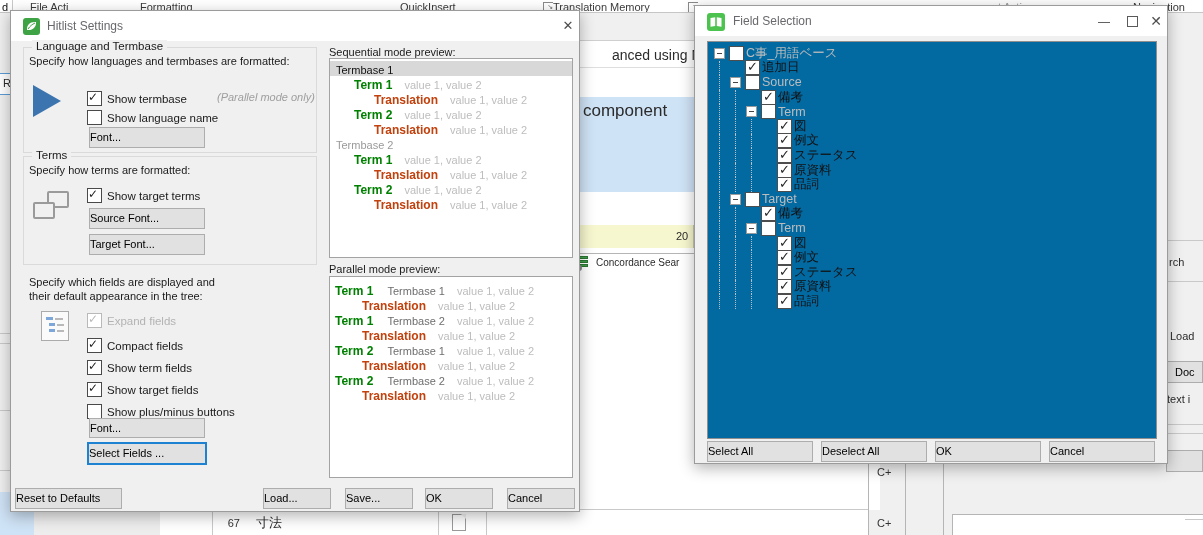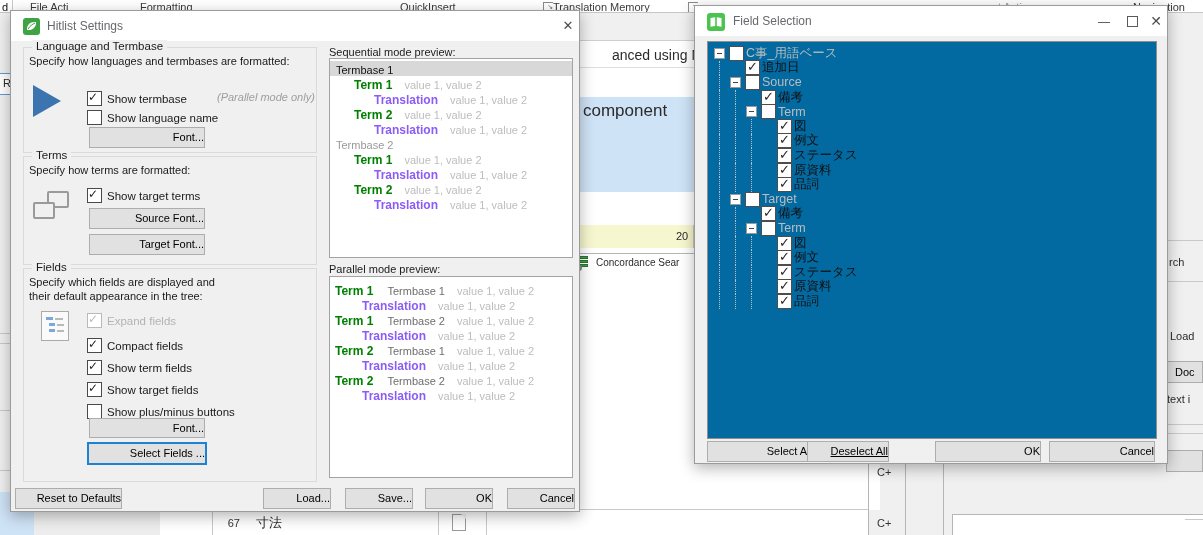--- a/index.html
+++ b/index.html
@@ -23,21 +23,21 @@
   .minbtn{position:absolute;width:22px;height:20px;top:3px;text-align:center;font-size:12px;color:#4d4d4d;line-height:26px;}
   .maxbtn{position:absolute;width:9px;height:9px;border:1px solid #5a5a5a;top:10px;}
 
   
   .groupbox{position:absolute;border:1px solid #dadada;background:transparent;}
   .gb-legend{position:absolute;top:-8px;left:8px;background:#f0f0f0;padding:0 4px;font-size:11.5px;color:#1a1a1a;white-space:nowrap;}
 
   .desc{position:absolute;font-size:11px;color:#1a1a1a;white-space:nowrap;}
 
   
-  .btn{position:absolute;background:#e1e1e1;border:1px solid #adadad;font-size:11px;color:#000;text-align:right;box-sizing:border-box;cursor:pointer;}
+  .btn{position:absolute;background:#e1e1e1;border:1px solid #adadad;font-size:11px;color:#000;text-align:left;box-sizing:border-box;cursor:pointer;}
   .btn.focus{border:2px solid #1e82d2;}
 
   
   .cbrow{position:absolute;height:15px;white-space:nowrap;}
   .cbx{display:inline-block;width:13px;height:13px;border:1px solid #494949;background:#fff;vertical-align:middle;position:relative;box-sizing:content-box;}
   .cbx.on:after{content:"\2713";position:absolute;left:0px;top:-2px;font-size:12px;font-weight:bold;color:#222;}
   .cbx.dis{border-color:#b9b9b9;}
   .cbx.dis.on:after{color:#b9b9b9;}
   .cbl{font-size:11.5px;color:#1a1a1a;margin-left:5px;vertical-align:middle;}
   .cbl.dis{color:#b3b3b3;}
@@ -45,21 +45,21 @@
   
   .panel{position:absolute;background:#fff;border:1px solid #a3a3a3;overflow:hidden;}
   .pv-row{height:15px;line-height:15px;white-space:nowrap;overflow:hidden;}
   .pv-header{background:#d8d8d8;padding-left:6px;}
   .pv-header .pv-label{font-size:11px;color:#111;}
   .pv-header2{padding-left:6px;}
   .pv-header2 .pv-label{font-size:11px;color:#9a9a9a;}
   .pv-term{padding-left:24px;}
   .pv-term .pv-label{font-size:12px;font-weight:bold;color:#008000;}
   .pv-trans{padding-left:44px;}
-  .pv-trans .pv-label{font-size:12px;font-weight:bold;color:#8b5cf6;}
+  .pv-trans .pv-label{font-size:12px;font-weight:bold;color:#c2410c;}
   .pv-vals{font-size:11px;color:#bdbdbd;margin-left:12px;}
   .pv-tb{font-size:11px;color:#6e6e6e;margin-left:14px;}
   #par-rows .pv-term{padding-left:5px;}
   #par-rows .pv-trans{padding-left:32px;}
 
   
   #tree-panel{position:absolute;background:#0369a1;border:1px solid #8f8f8f;overflow:hidden;}
   .tree-row{display:flex;align-items:center;height:14.6px;padding-left:6px;cursor:default;}
   .guide{display:inline-block;box-sizing:border-box;width:11px;height:14.6px;margin-left:5px;border-left:1px dotted #bdbdbd;}
   .texp{display:inline-block;box-sizing:border-box;width:11px;height:11px;border:1px solid #9a9a9a;background:#fff;position:relative;margin-right:4px;flex:none;}
@@ -185,23 +185,20 @@
     </div>
     <span class="desc" style="left:18px;top:153px;">Specify how terms are formatted:</span>
     <span class="terms-icon" style="left:22px;top:180px;">
         <span class="r1"></span>
         <span class="r2"></span>
       </span>
     <span class="cbrow" style="left:76px;top:175px;"><span class="cbx on"></span><span class="cbl">Show target terms</span></span>
     <div class="btn" style="left:78px;top:197px;width:116px;height:21px;line-height:19px;">Source Font...</div>
     <div class="btn" style="left:78px;top:223px;width:116px;height:21px;line-height:19px;">Target Font...</div>
 
-    <div class="groupbox" style="left:12px;top:257px;width:292px;height:212px;">
-      <span class="gb-legend">Fields</span>
-    </div>
     <span class="desc" style="left:18px;top:265px;">Specify which fields are displayed and</span>
     <span class="desc" style="left:18px;top:279px;">their default appearance in the tree:</span>
     <span class="fields-icon" style="left:30px;top:300px;">
       <i style="left:4px;top:5px;width:7px;"></i>
         <b style="left:13px;top:6px;width:8px;"></b>
       <i style="left:7px;top:11px;width:6px;"></i>
         <b style="left:15px;top:12px;width:7px;"></b>
       <i style="left:7px;top:17px;width:6px;"></i>
         <b style="left:15px;top:18px;width:7px;"></b>
     </span>
@@ -387,18 +384,18 @@
           <span class="guide"></span>
           <span class="guide"></span>
           <span class="tspacer"></span>
           <span class="tcbx on"></span>
           <span class="tlbl">品詞</span>
         </div>
       </div>
 
     <div id="fs-buttons">
         <div class="btn" style="left: 12px; top: 435px; width: 106px; height: 21px; line-height: 19px;">Select All</div>
-        <div class="btn" style="left: 112px; top: 435px; width: 82px; height: 21px; line-height: 19px; text-decoration: underline;">Deselect All</div>
+        <div class="btn" style="left: 126px; top: 435px; width: 106px; height: 21px; line-height: 19px;">Deselect All</div>
         <div class="btn" style="left: 240px; top: 435px; width: 106px; height: 21px; line-height: 19px;">OK</div>
         <div class="btn" style="left: 354px; top: 435px; width: 106px; height: 21px; line-height: 19px;">Cancel</div>
       </div>
   </div>
 </div>
 
 </body></html>

